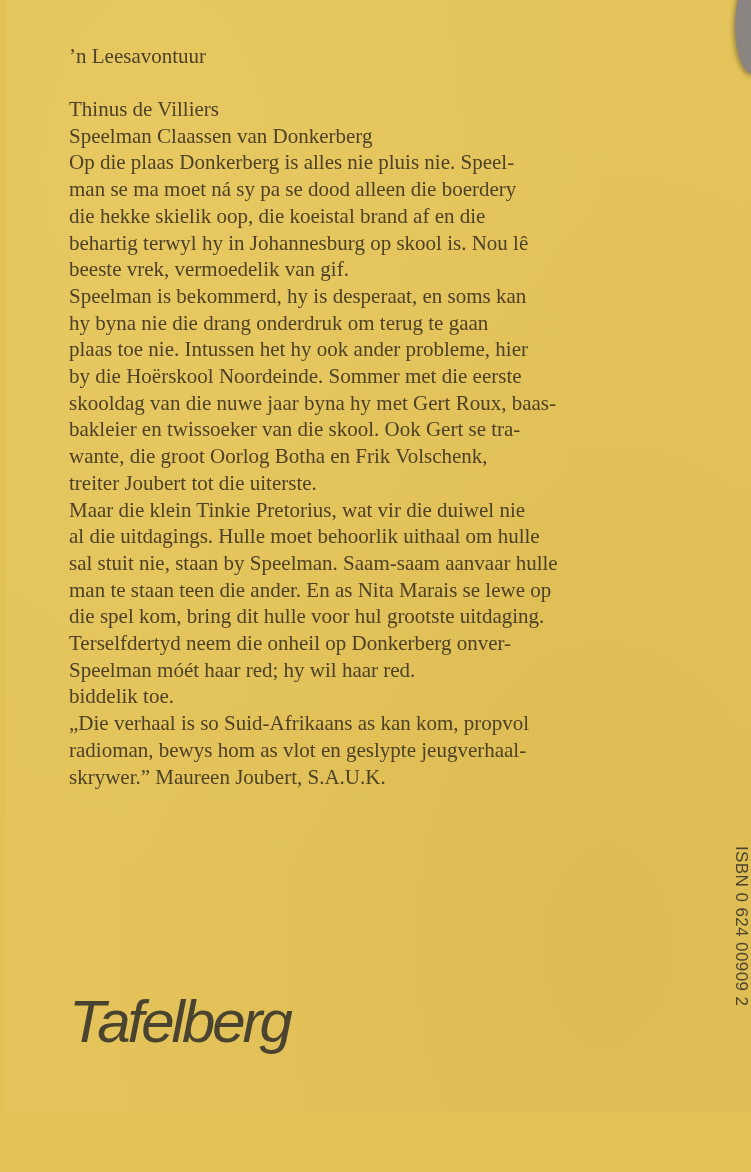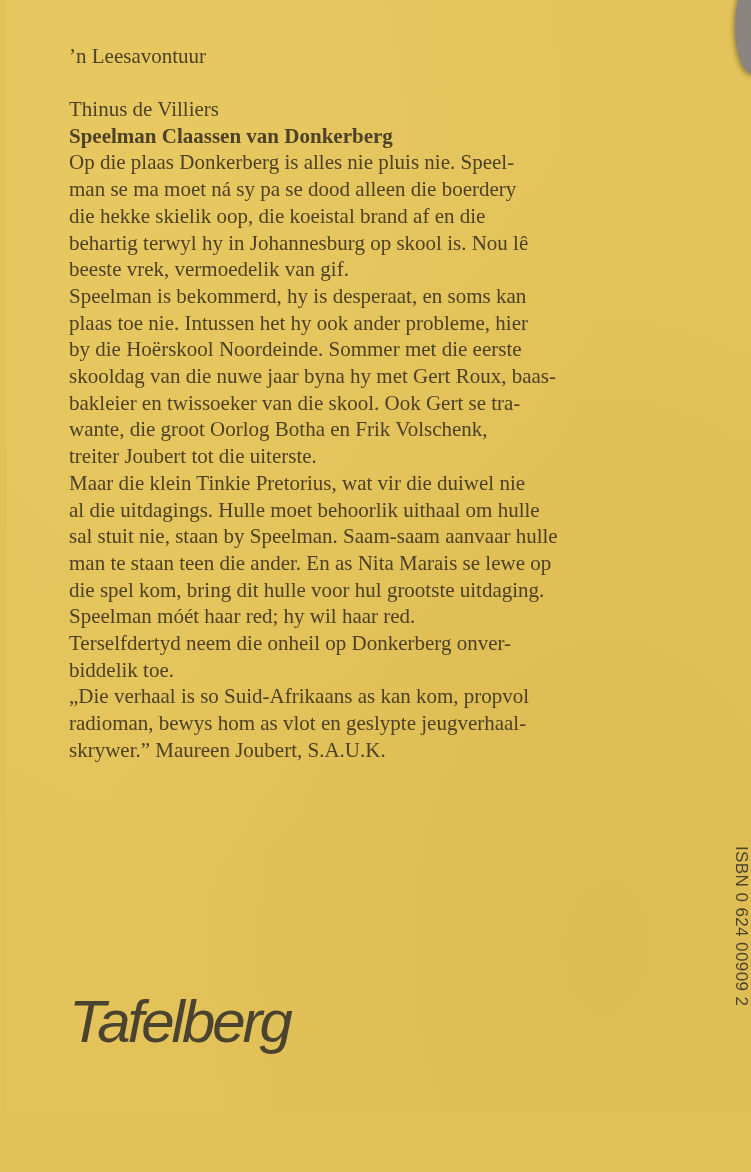--- a/index.html
+++ b/index.html
@@ -62,21 +62,21 @@
       top: 96px;
       width: 640px;
       font-size: 21px;
       line-height: 26.7px;
     }
     .blurb .line {
       display: block;
       white-space: nowrap;
     }
     .blurb .title {
-      font-weight: bold;
+      font-weight: normal;
     }
     .publisher {
       position: absolute;
       left: 63px;
       top: 986px;
       font-family: "Liberation Sans", "DejaVu Sans", sans-serif;
       font-size: 60px;
       line-height: 72px;
       letter-spacing: -3px;
       color: #4a4330;
@@ -109,33 +109,34 @@
 
   <div class="blurb">
     <span class="line">Thinus de Villiers</span>
     <span class="line title">Speelman Claassen van Donkerberg</span>
     <span class="line">Op die plaas Donkerberg is alles nie pluis nie. Speel-</span>
     <span class="line">man se ma moet ná sy pa se dood alleen die boerdery</span>
     <span class="line">die hekke skielik oop, die koeistal brand af en die</span>
     <span class="line">behartig terwyl hy in Johannesburg op skool is. Nou lê</span>
     <span class="line">beeste vrek, vermoedelik van gif.</span>
     <span class="line">Speelman is bekommerd, hy is desperaat, en soms kan</span>
+    <span class="line">hy byna nie die drang onderdruk om terug te gaan</span>
     <span class="line">plaas toe nie. Intussen het hy ook ander probleme, hier</span>
     <span class="line">by die Hoërskool Noordeinde. Sommer met die eerste</span>
     <span class="line">skooldag van die nuwe jaar byna hy met Gert Roux, baas-</span>
     <span class="line">bakleier en twissoeker van die skool. Ook Gert se tra-</span>
     <span class="line">wante, die groot Oorlog Botha en Frik Volschenk,</span>
     <span class="line">treiter Joubert tot die uiterste.</span>
     <span class="line">Maar die klein Tinkie Pretorius, wat vir die duiwel nie</span>
     <span class="line">al die uitdagings. Hulle moet behoorlik uithaal om hulle</span>
     <span class="line">sal stuit nie, staan by Speelman. Saam-saam aanvaar hulle</span>
     <span class="line">man te staan teen die ander. En as Nita Marais se lewe op</span>
     <span class="line">die spel kom, bring dit hulle voor hul grootste uitdaging.</span>
+    <span class="line">Terselfdertyd neem die onheil op Donkerberg onver-</span>
     <span class="line">Speelman móét haar red; hy wil haar red.</span>
-    <span class="line">Terselfdertyd neem die onheil op Donkerberg onver-</span>
     <span class="line">biddelik toe.</span>
     <span class="line">„Die verhaal is so Suid-Afrikaans as kan kom, propvol</span>
     <span class="line">radioman, bewys hom as vlot en geslypte jeugverhaal-</span>
     <span class="line">skrywer.” Maureen Joubert, S.A.U.K.</span>
   </div>
 
   <div class="publisher">Tafelberg</div>
 
   <div class="isbn">ISBN 0 624 00909 2</div>
 </div>

